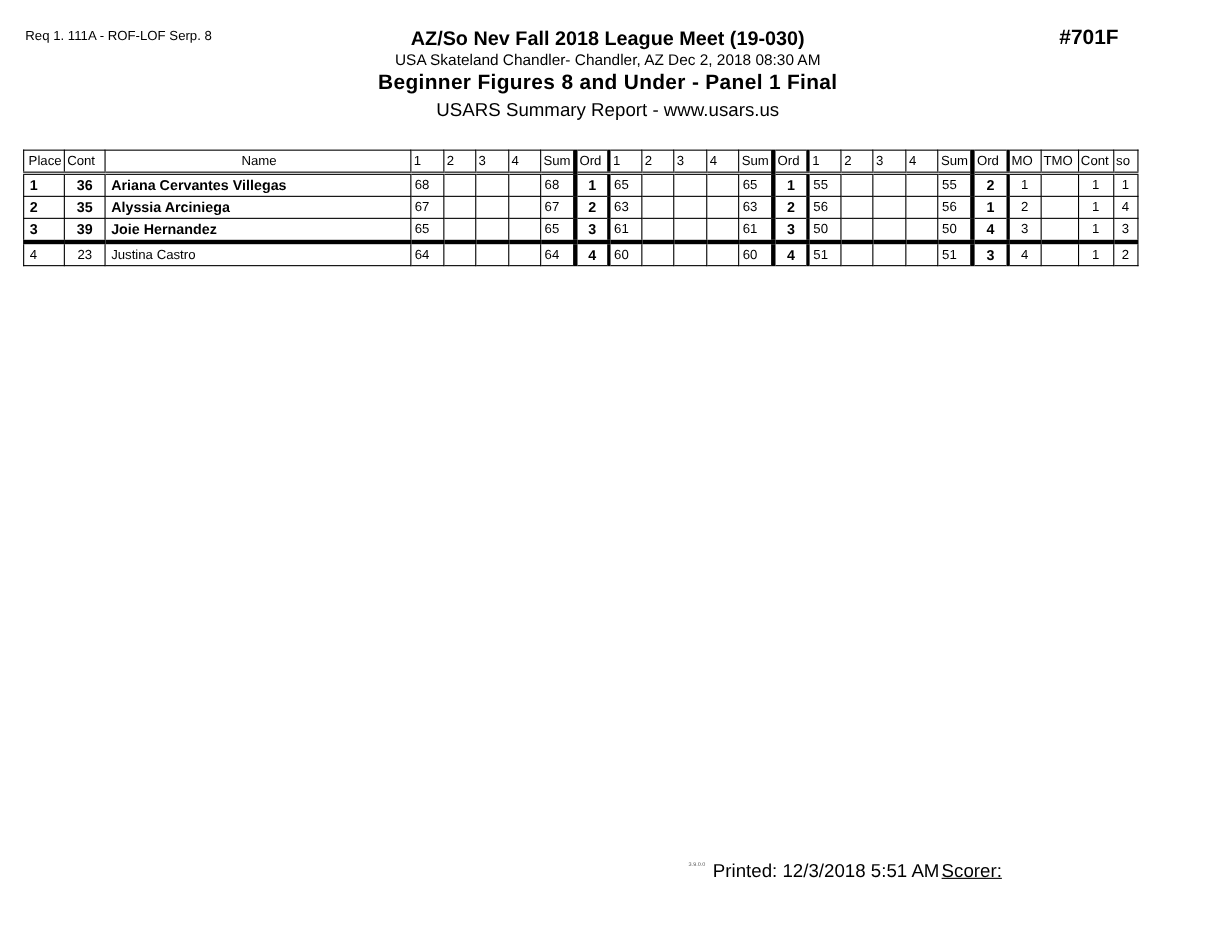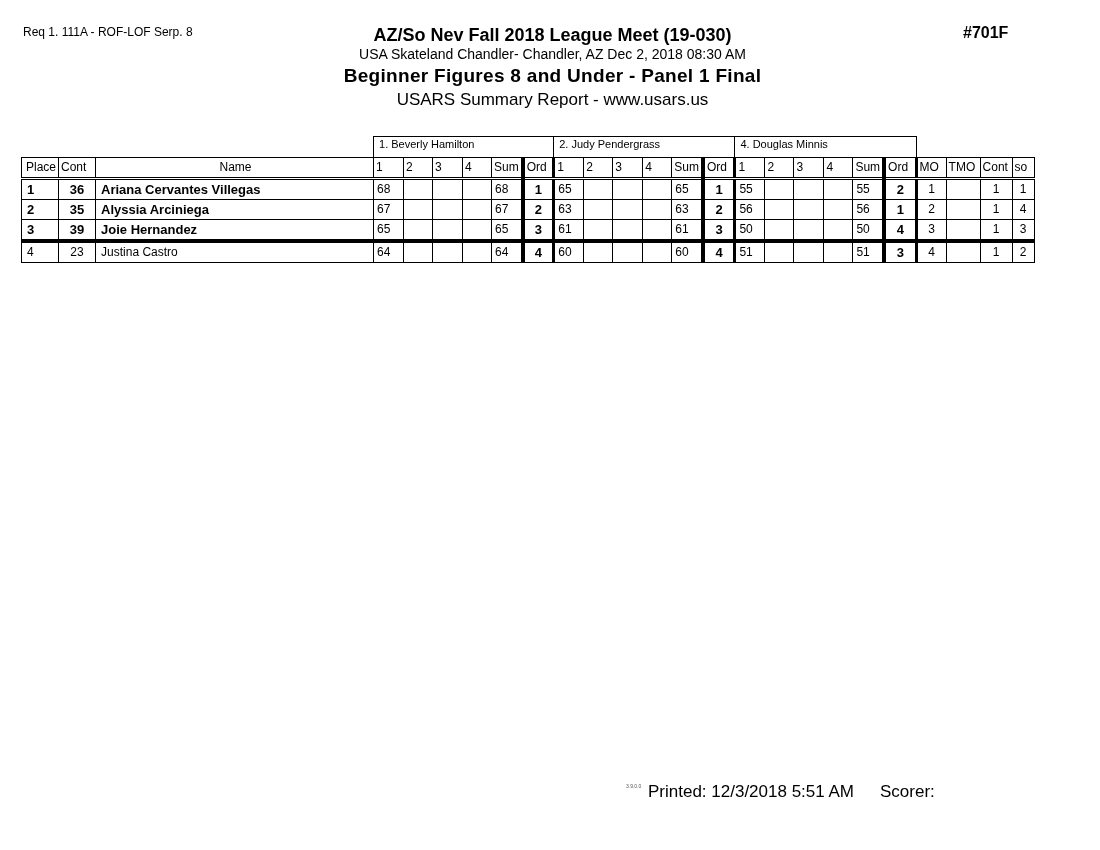--- a/index.html
+++ b/index.html
@@ -4,21 +4,21 @@
 <style>
   html, body { margin:0; padding:0; background:#fff; }
   body { width:1100px; height:850px; position:relative; overflow:hidden; font-family:"Liberation Sans", sans-serif; color:#000; }
   .abs { position:absolute; }
   .req { left:23px; top:25px; font-size:12px; }
   .center { left:0; width:1105px; text-align:center; }
   .t1 { top:25px; font-size:18px; font-weight:bold; }
   .t2 { top:46px; font-size:14px; }
   .t3 { top:65px; font-size:19px; font-weight:bold; letter-spacing:0.3px; }
   .t4 { top:90px; font-size:17px; }
-  .num { left:963px; top:24px; font-size:16px; font-weight:bold; }
+  .num { left:963px; top:24px; font-size:19px; font-weight:bold; }
 
   table.grid { position:absolute; left:21px; top:136px; border-collapse:collapse; table-layout:fixed; font-size:12px; }
   table.grid td { border:1px solid #000; padding:0 2px; height:19px; line-height:19px; white-space:nowrap; overflow:hidden; }
   table.grid td.blank { border:none; }
   tr.judges td { height:20px; font-size:11px; vertical-align:top; line-height:14px; padding-left:5px; }
   tr.judges td.blank { border-bottom:1px solid #000; }
   tr.hdr td { text-align:left; height:19px; border-bottom:3px double #000; }
   tr.hdr td.left { text-align:center; padding-left:4px; }
   tr.data td { text-align:center; }
   tr.data td.nm { text-align:left; padding-left:5px; }
@@ -63,27 +63,20 @@
       <col style="width:30px">
       <col style="width:29px">
       <col style="width:31px">
       <col style="width:32px">
     <col style="width:30px">
       <col style="width:34px">
       <col style="width:32px">
       <col style="width:22px">
   </colgroup>
   <tbody>
-      <tr class="judges">
-    <td class="blank" colspan="3"></td>
-    <td colspan="6">1.  Beverly Hamilton</td>
-    <td colspan="6">2.  Judy Pendergrass</td>
-    <td colspan="6">4.  Douglas Minnis</td>
-    <td class="blank" colspan="4"></td>
-  </tr>
   <tr class="hdr">
     <td class="left">Place</td>
     <td>Cont</td>
     <td class="left">Name</td>
     <td>1</td>
     <td>2</td>
     <td>3</td>
     <td>4</td>
     <td>Sum</td>
     <td class="ordh">Ord</td>
@@ -214,13 +207,13 @@
     <td class="p1">4</td>
     <td></td>
     <td>1</td>
     <td>2</td>
   </tr>
 </tbody>
   </table>
 
 <div class="abs tiny">3.9.0.0</div>
 <div class="abs foot" style="left:648px;">Printed:  12/3/2018  5:51 AM</div>
-<div class="abs foot" style="left:880px;">Scorer:</div>
+<div class="abs foot" style="left:856px;text-decoration:underline;">Scorer:</div>
 
 </body></html>

